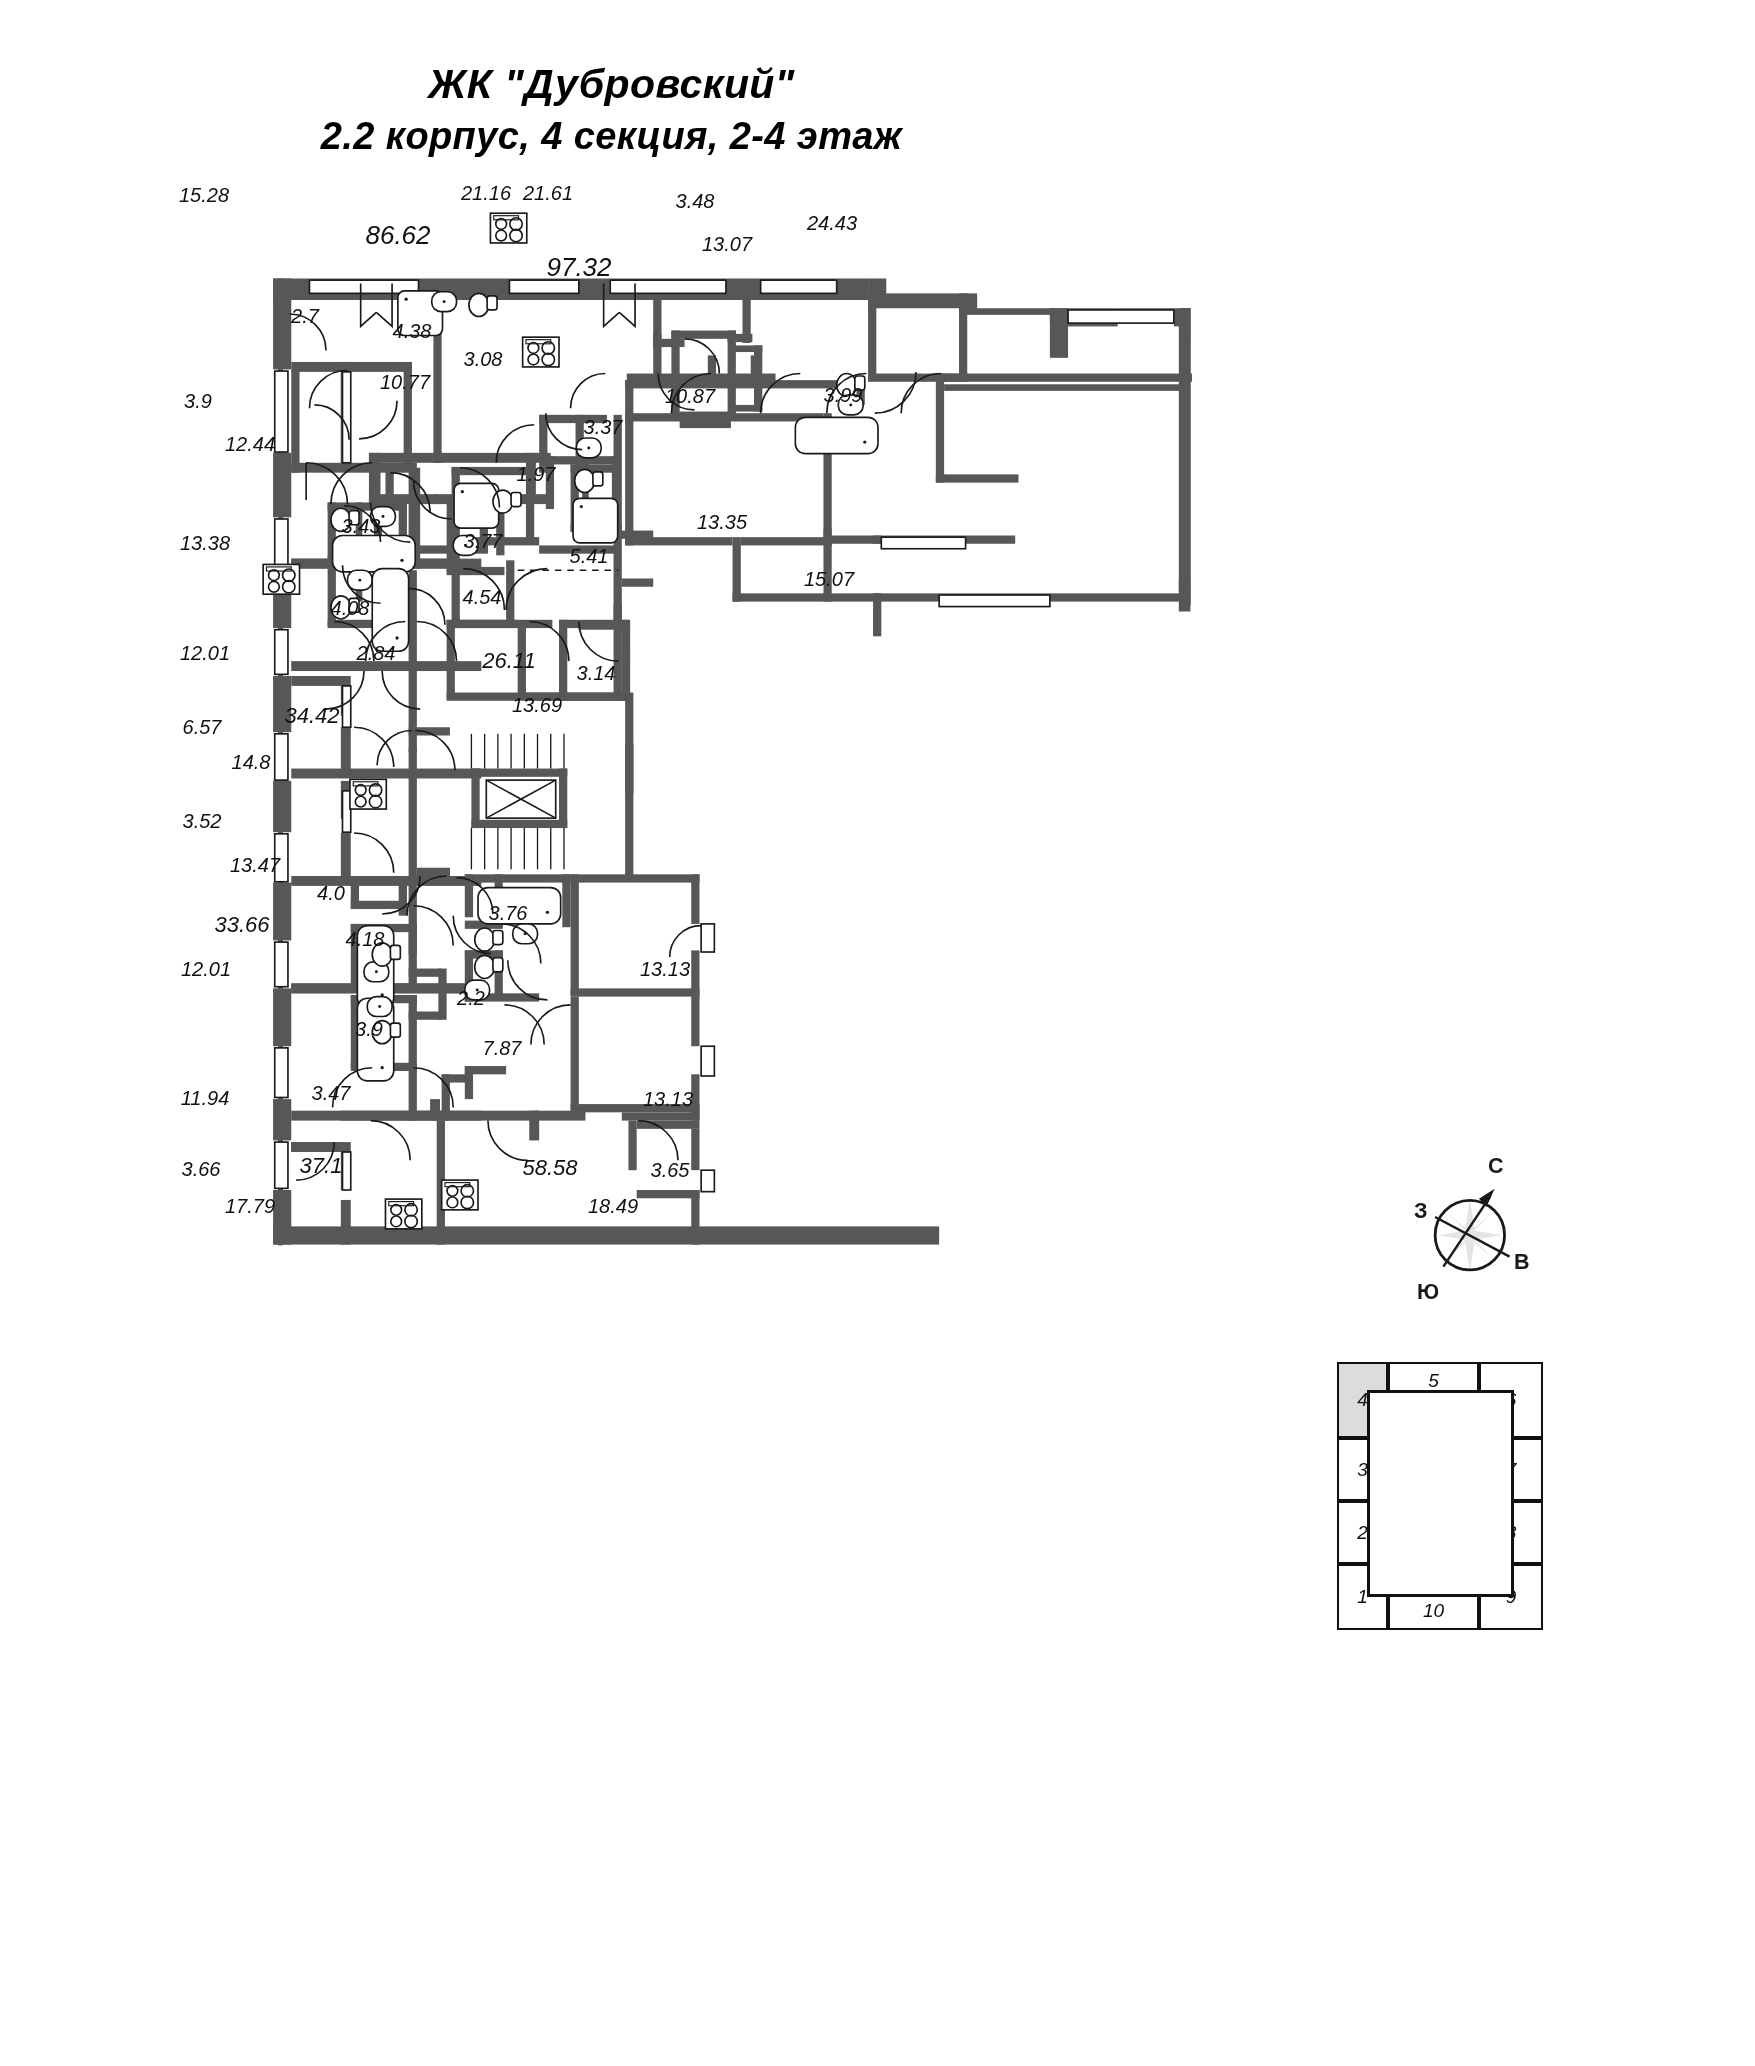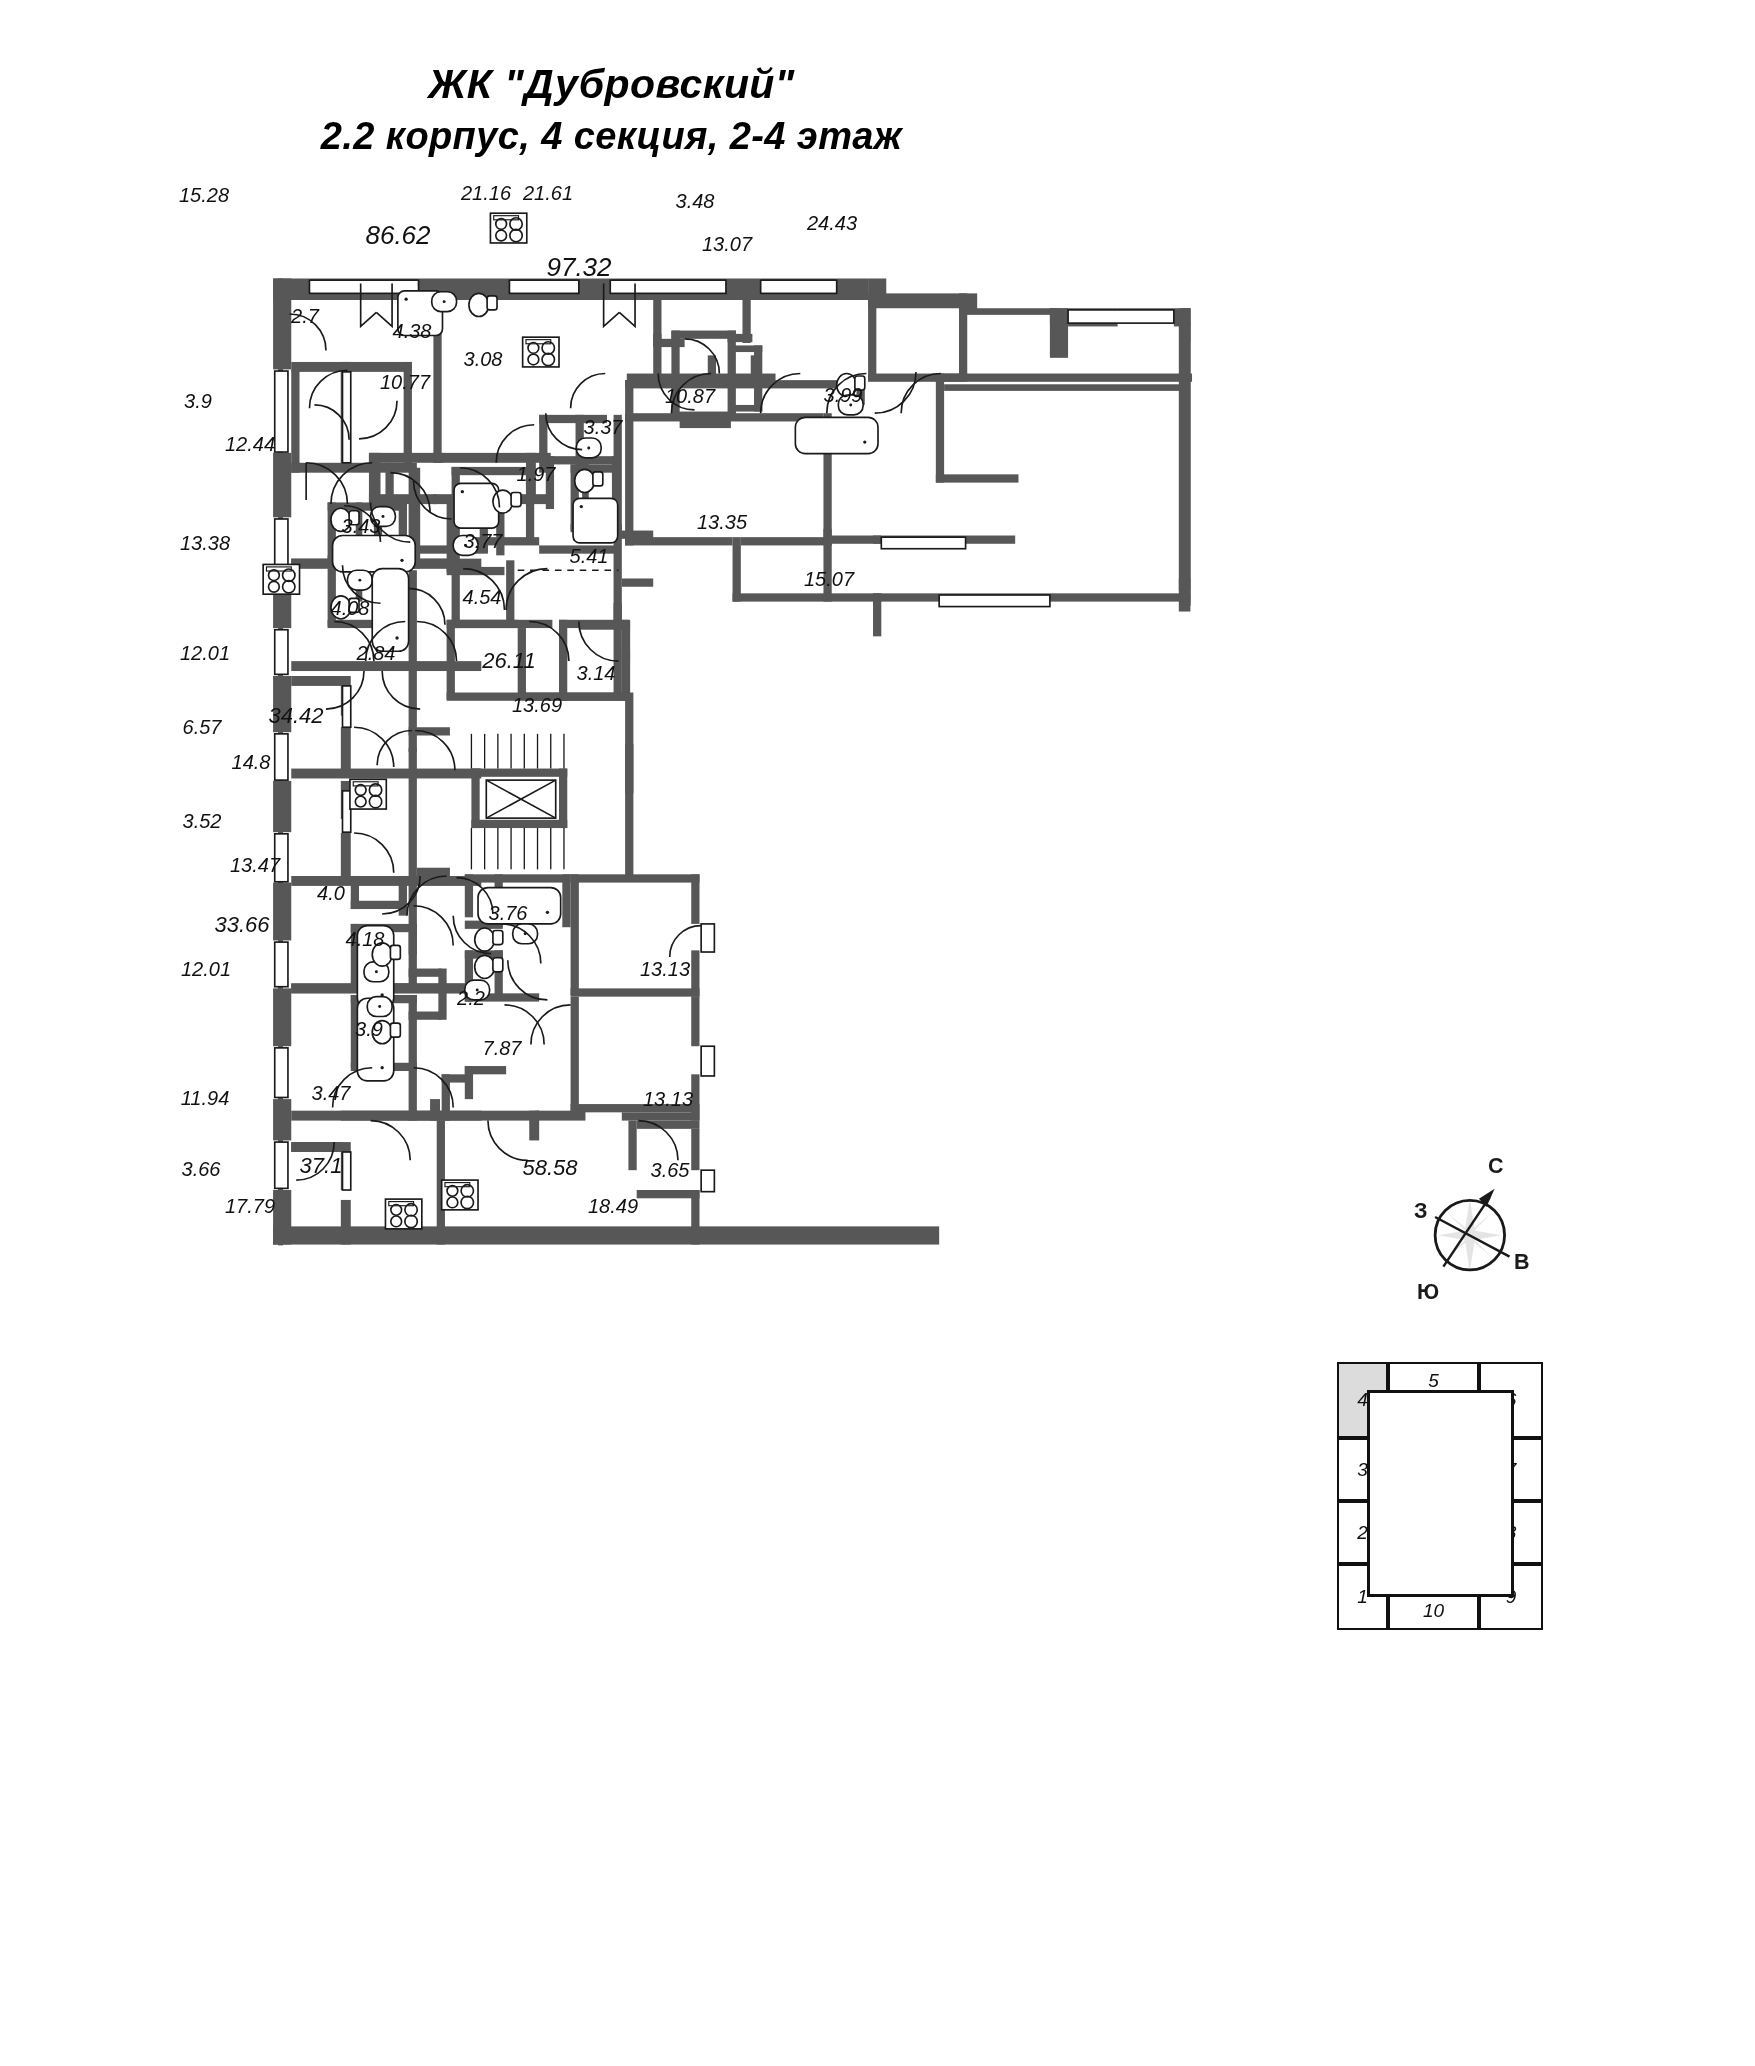--- a/index.html
+++ b/index.html
@@ -547,21 +547,21 @@
       <div class="area-label sz-md" style="left: 722px; top: 522px;">13.35</div>
       <div class="area-label sz-md" style="left: 589px; top: 556px;">5.41</div>
       <div class="area-label sz-md" style="left: 829px; top: 579px;">15.07</div>
       <div class="area-label sz-md" style="left: 482px; top: 597px;">4.54</div>
       <div class="area-label sz-md" style="left: 350px; top: 608px;">4.08</div>
       <div class="area-label sz-md" style="left: 376px; top: 653px;">2.84</div>
       <div class="area-label sz-md" style="left: 205px; top: 653px;">12.01</div>
       <div class="area-label sz-lg" style="left: 509px; top: 661px;">26.11</div>
       <div class="area-label sz-md" style="left: 596px; top: 673px;">3.14</div>
       <div class="area-label sz-md" style="left: 537px; top: 705px;">13.69</div>
-      <div class="area-label sz-lg" style="left: 296px; top: 716px;">34.42</div>
+      <div class="area-label sz-lg" style="left: 312px; top: 716px;">34.42</div>
       <div class="area-label sz-md" style="left: 202px; top: 727px;">6.57</div>
       <div class="area-label sz-md" style="left: 251px; top: 762px;">14.8</div>
       <div class="area-label sz-md" style="left: 202px; top: 821px;">3.52</div>
       <div class="area-label sz-md" style="left: 255px; top: 865px;">13.47</div>
       <div class="area-label sz-md" style="left: 331px; top: 893px;">4.0</div>
       <div class="area-label sz-md" style="left: 508px; top: 913px;">3.76</div>
       <div class="area-label sz-lg" style="left: 242px; top: 925px;">33.66</div>
       <div class="area-label sz-md" style="left: 365px; top: 939px;">4.18</div>
       <div class="area-label sz-md" style="left: 665px; top: 969px;">13.13</div>
       <div class="area-label sz-md" style="left: 206px; top: 969px;">12.01</div>

